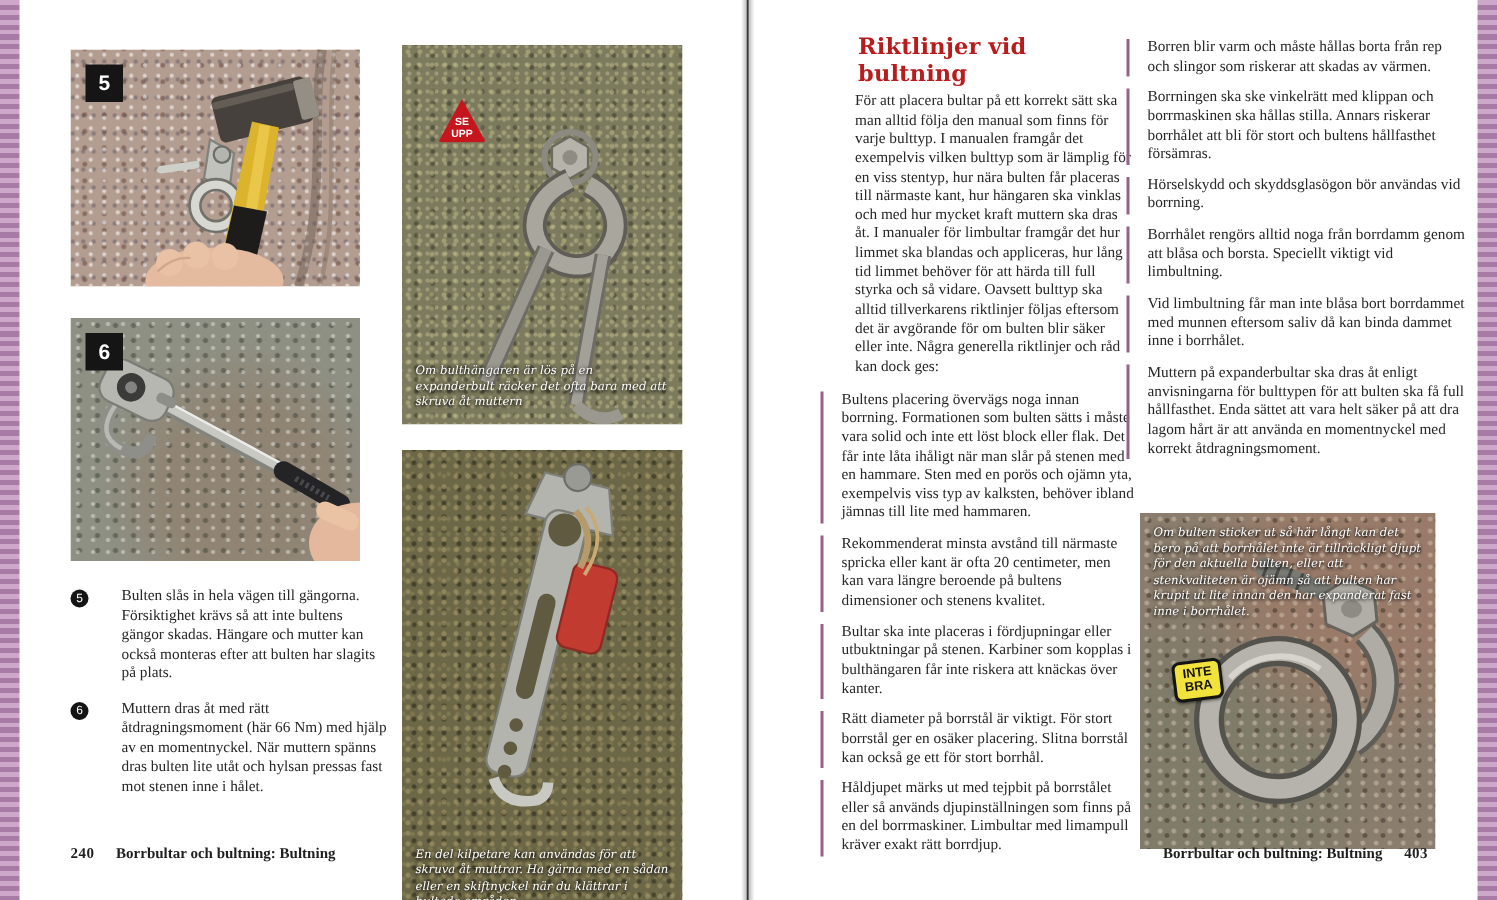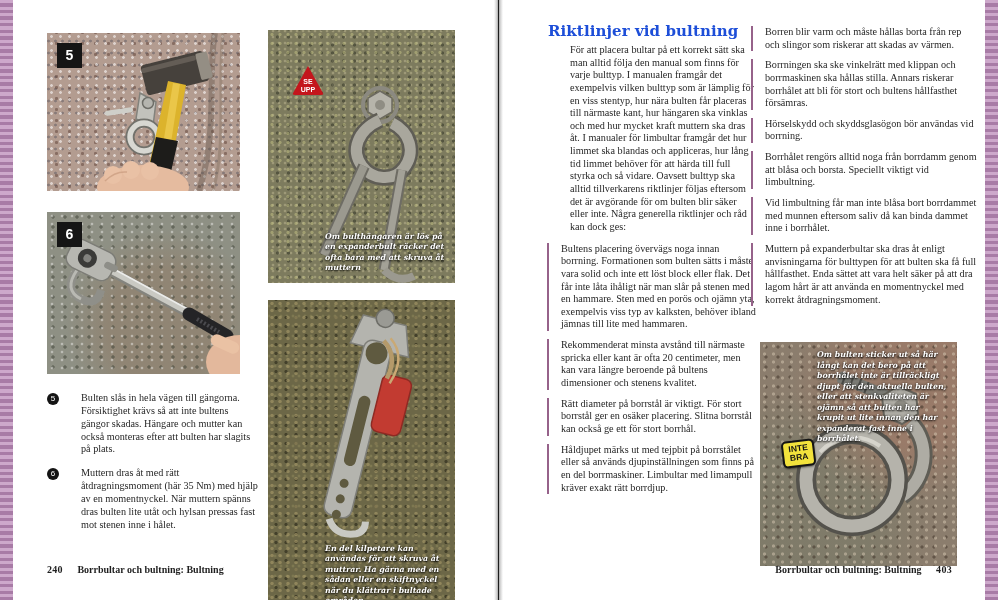--- a/index.html
+++ b/index.html
@@ -81,25 +81,24 @@
     background-size:9px 8px, 12px 10px, 100% 100%, 100% 100%;
   }
 
   .badge-num {
     position:absolute; left:10px; top:10px; width:25px; height:25px;
     background:#151515; color:#fff; font-family:"Liberation Sans",sans-serif;
     font-weight:bold; font-size:14px; line-height:25px; text-align:center;
   }
   .photo-caption {
     position:absolute; left:9px; right:9px;
-    color:#ffffff; font-style:italic; font-weight:bold;
+    color:#ffffff; font-style:italic; font-weight:normal;
     font-family:"DejaVu Serif", serif;
     font-size:7.8px; line-height:1.35;
     text-shadow:0 1px 2px rgba(0,0,0,.85), 0 0 3px rgba(0,0,0,.6);
-    margin-left:48px;
   }
   .caption-bottom { bottom:9px; }
   .caption-top { top:8px; }
 
   .warn-triangle {
     position:absolute; left:24px; top:36px; width:32px; height:29px;
   }
   .warn-triangle .tri {
     position:absolute; inset:0;
     background:#c4161c;
@@ -140,21 +139,21 @@
   .folio-right { right:46px; text-align:center; }
   .folio .page-num { letter-spacing:.3px; }
   .folio-left .chapter { margin-left:12px; }
   .folio-right .chapter { margin-right:12px; }
 
   
   .col { position:absolute; }
   .col1 { left:547px; top:22px; width:209px; }
   .col2 { left:751px; top:26px; width:226px; }
   .col h1 {
-    margin-left:1px; font-size:15px; font-weight:bold; color:#1d4ed8;
+    margin-left:25px; font-size:15px; font-weight:bold; color:#b91c1c;
     font-family:"DejaVu Serif",serif; letter-spacing:.1px; margin-bottom:4px;
   }
   .intro { margin-left:23px; font-size:10.2px; line-height:1.24; color:#262626; margin-bottom:9px; }
   .guideline {
     border-left:2.5px solid #96628a;
     padding-left:12px; margin-bottom:8px;
   }
   .guideline p { font-size:10.2px; line-height:1.24; color:#262626; }
 </style>
 </head>
@@ -217,21 +216,21 @@
       <span class="badge-num">6</span>
     </figure>
 
     <div class="steps">
       <div class="step">
         <span class="step-num">5</span>
         <p class="step-text">Bulten slås in hela vägen till gängorna. Försiktighet krävs så att inte bultens gängor skadas. Hängare och mutter kan också monteras efter att bulten har slagits på plats.</p>
       </div>
       <div class="step">
         <span class="step-num">6</span>
-        <p class="step-text">Muttern dras åt med rätt åtdragningsmoment (här 35 Nm) med hjälp av en momentnyckel. När muttern spänns dras bulten lite utåt och hylsan pressas fast mot stenen inne i hålet.</p>
+        <p class="step-text">Muttern dras åt med rätt åtdragningsmoment (här 66 Nm) med hjälp av en momentnyckel. När muttern spänns dras bulten lite utåt och hylsan pressas fast mot stenen inne i hålet.</p>
       </div>
     </div>
 
     <figure class="photo" style="left:268px; top:30px; width:187px; height:253px;">
       <div class="rock-olive"></div>
       <svg width="187" height="253" viewBox="0 0 187 253">
         <circle cx="112" cy="75" r="17" fill="none" stroke="#8b8980" stroke-width="4"></circle>
         <polygon points="112,61 124,68 124,82 112,89 100,82 100,68" fill="#b6b4aa" stroke="#6c6a60" stroke-width="1.5"></polygon>
         <circle cx="112" cy="75" r="5" fill="#8f8d83"></circle>
         <path d="M112,90 C90,100 82,120 94,136 C104,150 126,152 136,138 C148,122 142,102 124,93" fill="none" stroke="#5f5d55" stroke-width="16"></path>
@@ -285,20 +284,23 @@
       <h1>Riktlinjer vid bultning</h1>
       <p class="intro">För att placera bultar på ett korrekt sätt ska man alltid följa den manual som finns för varje bulttyp. I manualen framgår det exempelvis vilken bulttyp som är lämplig för en viss stentyp, hur nära bulten får placeras till närmaste kant, hur hängaren ska vinklas och med hur mycket kraft muttern ska dras åt. I manualer för limbultar framgår det hur limmet ska blandas och appliceras, hur lång tid limmet behöver för att härda till full styrka och så vidare. Oavsett bulttyp ska alltid tillverkarens riktlinjer följas eftersom det är avgörande för om bulten blir säker eller inte. Några generella riktlinjer och råd kan dock ges:</p>
 
       <div class="guideline">
         <p>Bultens placering övervägs noga innan borrning. Formationen som bulten sätts i måste vara solid och inte ett löst block eller flak. Det får inte låta ihåligt när man slår på stenen med en hammare. Sten med en porös och ojämn yta, exempelvis viss typ av kalksten, behöver ibland jämnas till lite med hammaren.</p>
       </div>
       <div class="guideline">
         <p>Rekommenderat minsta avstånd till närmaste spricka eller kant är ofta 20 centimeter, men kan vara längre beroende på bultens dimensioner och stenens kvalitet.</p>
       </div>
       <div class="guideline">
+        <p>Bultar ska inte placeras i fördjupningar eller utbuktningar på stenen. Karbiner som kopplas i bulthängaren får inte riskera att knäckas över kanter.</p>
+      </div>
+      <div class="guideline">
         <p>Rätt diameter på borrstål är viktigt. För stort borrstål ger en osäker placering. Slitna borrstål kan också ge ett för stort borrhål.</p>
       </div>
       <div class="guideline">
         <p>Håldjupet märks ut med tejpbit på borrstålet eller så används djupinställningen som finns på en del borrmaskiner. Limbultar med limampull kräver exakt rätt borrdjup.</p>
       </div>
     </div>
 
     <div class="col col2">
       <div class="guideline">
         <p>Borren blir varm och måste hållas borta från rep och slingor som riskerar att skadas av värmen.</p>

